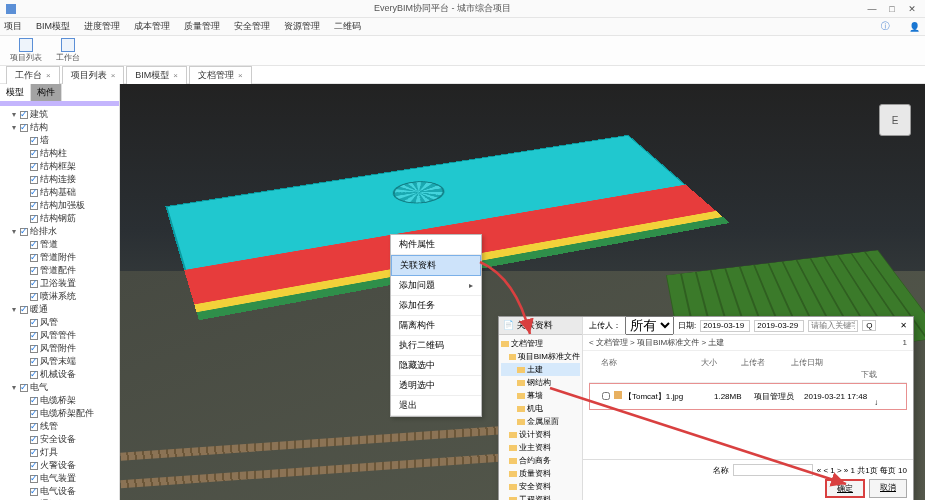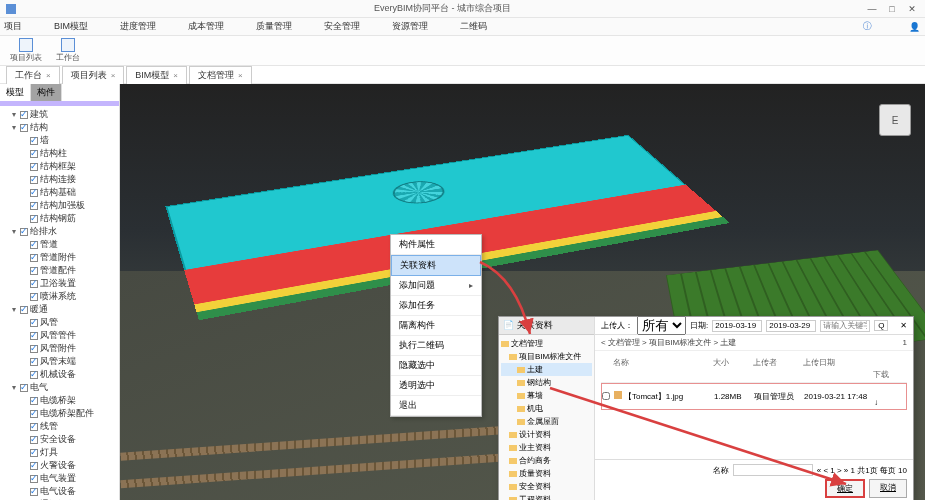--- a/index.html
+++ b/index.html
@@ -3,21 +3,21 @@
 <meta charset="utf-8">
 <style>
 * { margin: 0; padding: 0; box-sizing: border-box; font-family: "Microsoft YaHei", Arial, sans-serif; }
 html, body { width: 925px; height: 500px; overflow: hidden; background: #fff; }
 
 .titlebar { height: 18px; background: #fafafa; border-bottom: 1px solid #e5e5e5; display: flex; align-items: center; font-size: 9px; color: #555; padding: 0 6px; }
 .titlebar .title { flex: 1; text-align: center; }
 .titlebar .winbtns { display: flex; gap: 6px; font-size: 9px; }
 .titlebar .winbtn { width: 14px; text-align: center; cursor: pointer; }
 
-.menubar { height: 18px; background: #fafafa; border-bottom: 1px solid #e5e5e5; display: flex; align-items: center; font-size: 9px; color: #333; padding: 0 4px; gap: 32px; }
+.menubar { height: 18px; background: #fafafa; border-bottom: 1px solid #e5e5e5; display: flex; align-items: center; font-size: 9px; color: #333; padding: 0 4px; gap: 14px; }
 .menubar span { cursor: pointer; }
 
 .toolbar { height: 30px; background: #fdfdfd; border-bottom: 1px solid #e5e5e5; display: flex; align-items: center; padding: 0 6px; gap: 6px; }
 .toolbtn { display: flex; flex-direction: column; align-items: center; font-size: 8px; color: #555; padding: 1px 4px; cursor: pointer; }
 .toolbtn .ico { width: 14px; height: 14px; border: 1px solid #5b8fd6; background: #eef4fb; }
 
 .tabbar { height: 18px; background: #fff; border-bottom: 1px solid #e5e5e5; display: flex; align-items: center; font-size: 9px; color: #333; padding-left: 6px; gap: 2px; }
 .tab { padding: 2px 8px; border: 1px solid #ccc; border-bottom: none; background: #fff; display: flex; gap: 4px; align-items: center; }
 .tab.active { background: #fff; }
 .tab .x { font-size: 8px; color: #888; }
@@ -76,21 +76,21 @@
 .dlg-filters input[type=text] { width: 50px; height: 12px; font-size: 8px; border: 1px solid #ccc; padding: 0 2px; }
 .dlg-crumb { height: 16px; border-bottom: 1px solid #eee; display: flex; align-items: center; padding: 0 6px; font-size: 8px; color: #444; justify-content: space-between; }
 .dlg-table { flex: 1; padding: 4px 6px; }
 .dlg-th { display: flex; font-size: 8px; color: #666; padding: 2px 0; border-bottom: 1px solid #eee; }
 .dlg-th span, .dlg-row span { display: inline-block; }
 .c-name { width: 100px; }
 .c-size { width: 40px; }
 .c-type { width: 50px; }
 .c-date { width: 70px; }
 .c-dl { width: 20px; margin-top: 12px; }
-.dlg-row { display: flex; font-size: 8px; padding: 2px 0; border: 1px solid #e89090; align-items: center; }
+.dlg-row { display: flex; font-size: 8px; padding: 2px 12px; border: 1px solid #e89090; align-items: center; }
 .dlg-row .fi { width: 8px; height: 8px; background: #e8b060; display: inline-block; margin-right: 2px; }
 .dlg-footer { height: 42px; border-top: 1px solid #ddd; padding: 4px 6px; display: flex; flex-direction: column; gap: 3px; }
 .dlg-footer .row { display: flex; align-items: center; justify-content: flex-end; gap: 4px; font-size: 8px; }
 .dlg-footer input { width: 80px; height: 12px; font-size: 8px; border: 1px solid #ccc; }
 .dlg-btns { display: flex; justify-content: flex-end; gap: 4px; }
 .dlg-btn { border: 1px solid #aaa; padding: 2px 10px; font-size: 8px; background: #f5f5f5; cursor: pointer; text-decoration: underline; }
 .dlg-btn.primary { border: 2px solid #d94040; }
 
 
 .arrow-img { position: absolute; pointer-events: none; z-index: 6; }

